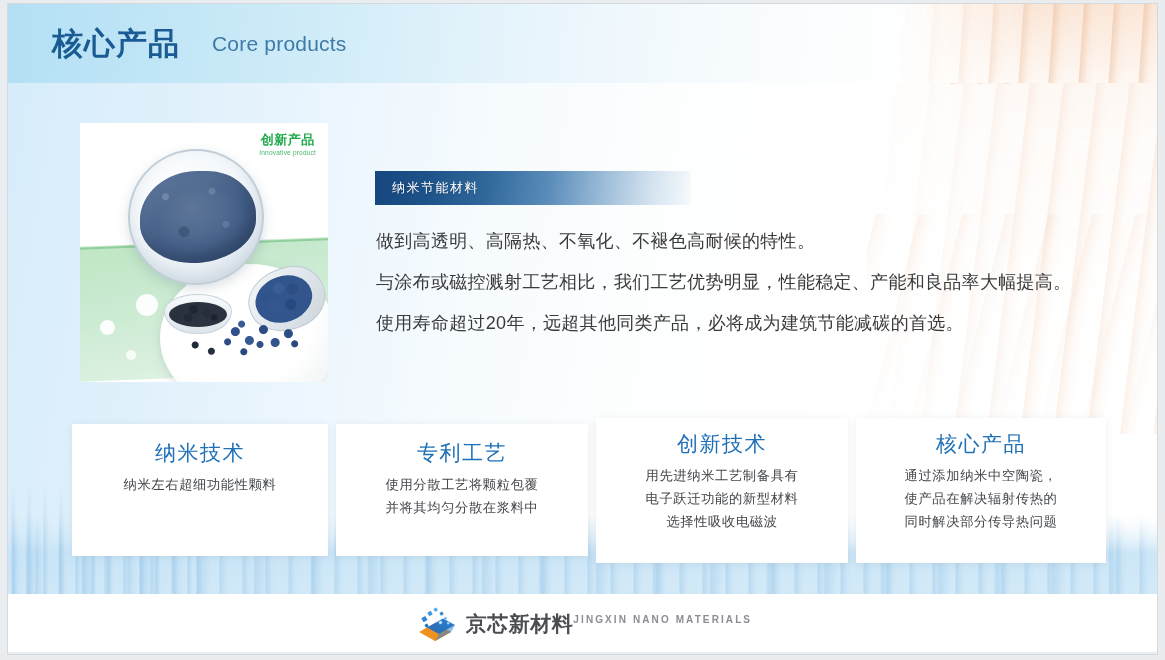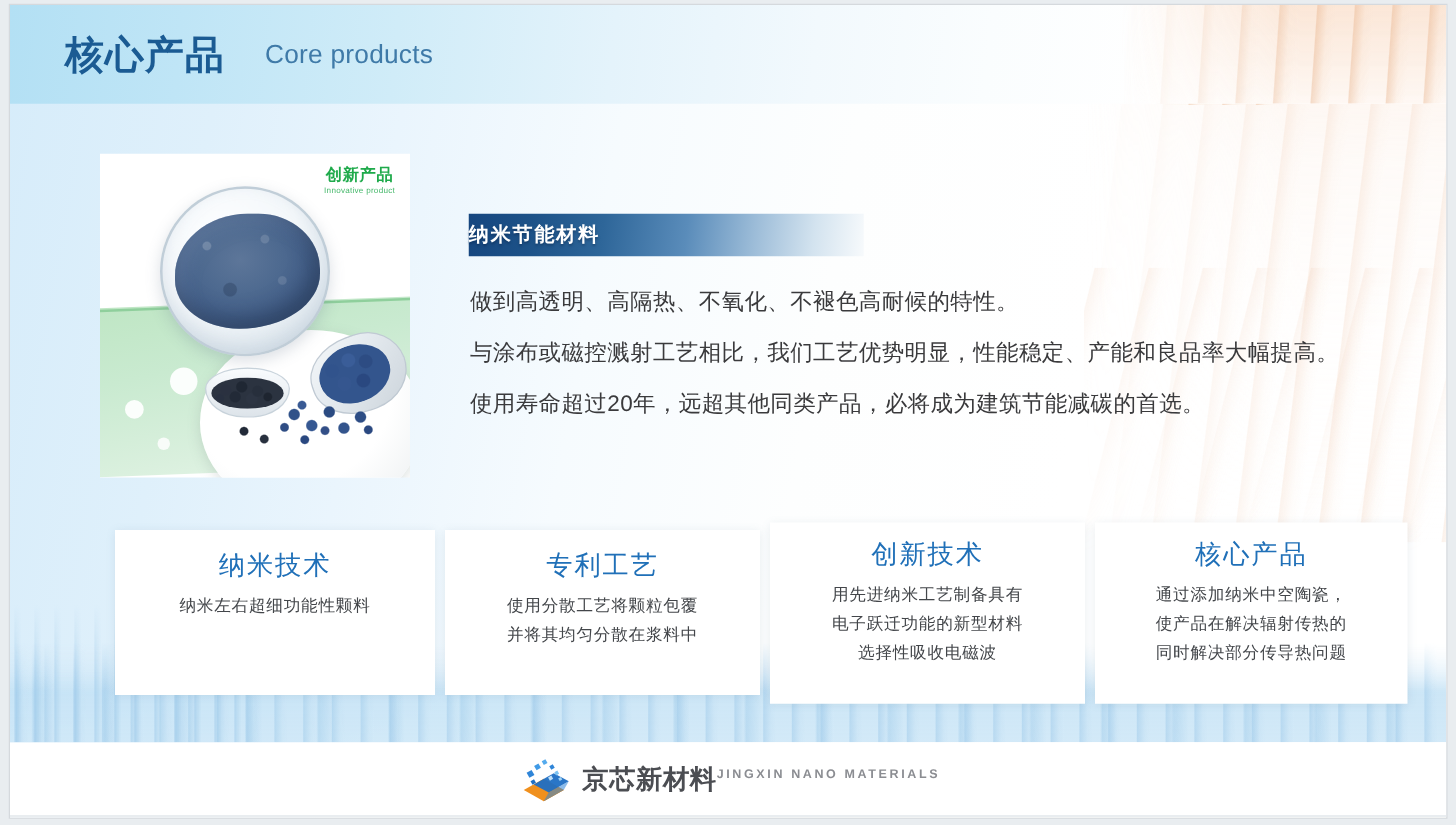--- a/index.html
+++ b/index.html
@@ -269,38 +269,37 @@
 
   
   .banner {
     position: absolute; left: 367px; top: 167px; width: 316px; height: 34px;
     background: linear-gradient(97deg,
       #16467f 0%, #1d5288 16%, #2e6699 34%, #5a8cba 55%,
       #9cbcd8 72%, #d3e3ef 87%, #f7fafc 100%);
     display: flex; align-items: center;
   }
   .banner-text {
-    color: #ffffff; font-size: 16px; font-weight: 700;
-    letter-spacing: 1.5px; 
+    color: #ffffff; font-size: 13px; font-weight: 400;
+    letter-spacing: 1.5px; padding-left: 17px;
     text-shadow: 0 1px 2px rgba(0,20,50,.35);
   }
   .paras { position: absolute; left: 368px; top: 228px; width: 640px; }
   .para {
     font-size: 18px; color: #3a3a3c; line-height: 1.1;
     letter-spacing: .3px; margin-bottom: 21px; white-space: nowrap;
   }
 
   
   .cards { position: absolute; left: 0; top: 0; }
   .card {
     position: absolute;
     background: #ffffff;
     box-shadow: 0 1px 7px rgba(90,120,150,.13);
     text-align: center;
-    margin-left: 20px;
   }
   .card-title {
     font-size: 21px; font-weight: 400; color: #2070b8;
     letter-spacing: 1.5px; line-height: 1;
   }
   .card-body {
     font-size: 13.3px; color: #43464a; line-height: 1.72;
     letter-spacing: .6px; margin-top: 11px;
   }
   .card-body div { white-space: nowrap; }

